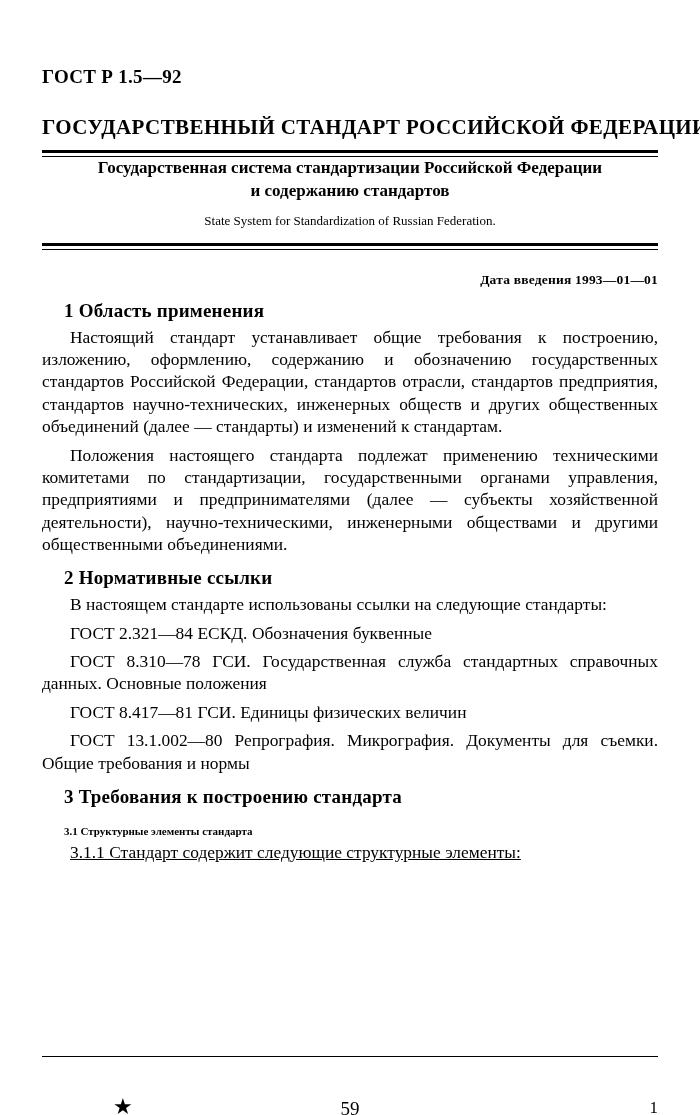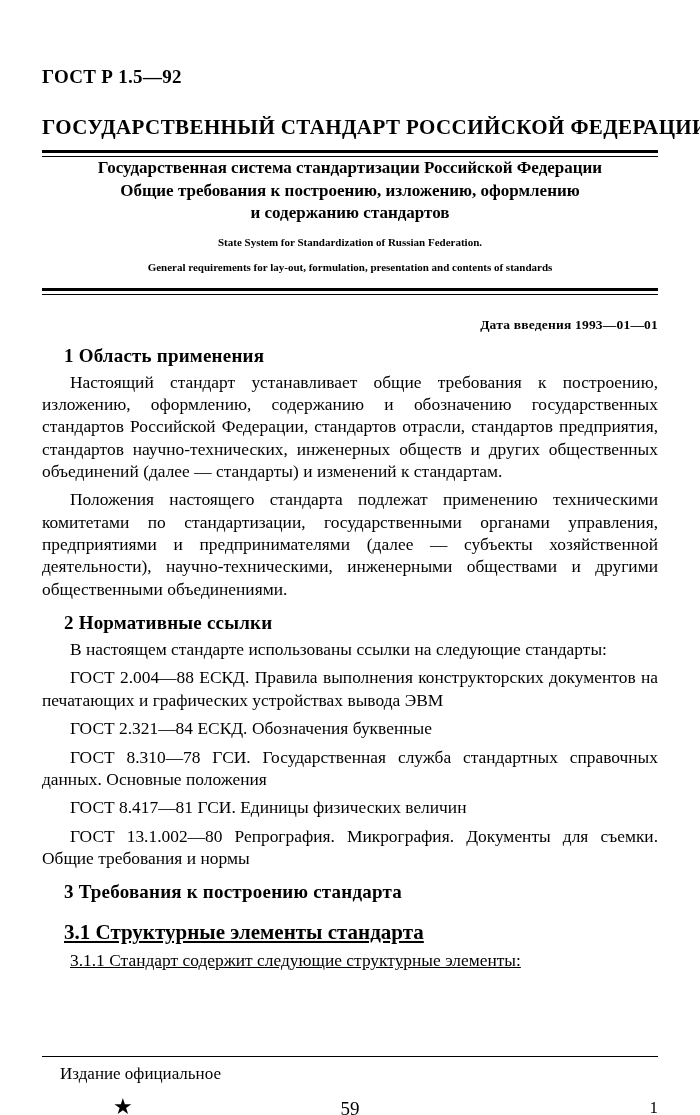--- a/index.html
+++ b/index.html
@@ -46,22 +46,22 @@
   }
   .subtitle-block {
     text-align: center;
   }
   .subtitle-ru {
     font-size: 17px;
     font-weight: bold;
     line-height: 1.33;
   }
   .subtitle-en {
-    font-size: 11px;
-    font-weight: bold;
+    font-size: 13px;
+    font-weight: normal;
     line-height: 1.35;
     margin-top: 10px;
   }
   .rule-bottom-thick {
     border-top: 3px solid #000;
     margin-top: 13px;
   }
   .date-line {
     text-align: right;
     font-size: 13.5px;
@@ -70,25 +70,24 @@
     letter-spacing: 0.2px;
   }
   h2.section {
     font-size: 19px;
     font-weight: bold;
     margin: 12px 0 0 0;
     padding-left: 22px;
     letter-spacing: 0.2px;
   }
   h3.subsection {
-    font-size: 21px;
+    font-size: 11px;
     font-weight: bold;
     margin: 17px 0 0 0;
     padding-left: 22px;
-    text-decoration: underline;
   }
   p.para {
     font-size: 17.4px;
     line-height: 1.285;
     margin: 4px 0 0 0;
     text-align: justify;
     text-indent: 28px;
     word-spacing: 0.1px;
   }
   p.para.tight {
@@ -140,46 +139,42 @@
 
   <div class="doc-code">ГОСТ Р 1.5—92</div>
 
   <div class="main-title">ГОСУДАРСТВЕННЫЙ СТАНДАРТ РОССИЙСКОЙ ФЕДЕРАЦИИ</div>
 
   <div class="rule-thick"></div>
   <div class="rule-thin"></div>
 
   <div class="subtitle-block">
     <div class="subtitle-ru">Государственная система стандартизации Российской Федерации</div>
-    <div class="subtitle-ru">Общие требования к построению, изложению, оформлению</div>
     <div class="subtitle-ru">и содержанию стандартов</div>
     <div class="subtitle-en">State System for Standardization of Russian Federation.</div>
-    <div class="subtitle-en">General requirements for lay-out, formulation, presentation and contents of standards</div>
   </div>
 
   <div class="rule-bottom-thick"></div>
   <div class="rule-thin"></div>
 
   <div class="date-line">Дата введения 1993—01—01</div>
 
   <h2 class="section">1 Область применения</h2>
   <p class="para">Настоящий стандарт устанавливает общие требования к построению, изложению, оформлению, содержанию и обозначению государственных стандартов Российской Федерации, стандартов отрасли, стандартов предприятия, стандартов научно-технических, инженерных обществ и других общественных объединений (далее — стандарты) и изменений к стандартам.</p>
   <p class="para tight">Положения настоящего стандарта подлежат применению техническими комитетами по стандартизации, государственными органами управления, предприятиями и предпринимателями (далее — субъекты хозяйственной деятельности), научно-техническими, инженерными обществами и другими общественными объединениями.</p>
 
   <h2 class="section">2 Нормативные ссылки</h2>
   <p class="para">В настоящем стандарте использованы ссылки на следующие стандарты:</p>
-  <p class="para tight">ГОСТ 2.004—88 ЕСКД. Правила выполнения конструкторских документов на печатающих и графических устройствах вывода ЭВМ</p>
   <p class="para tight">ГОСТ 2.321—84 ЕСКД. Обозначения буквенные</p>
   <p class="para tight">ГОСТ 8.310—78 ГСИ. Государственная служба стандартных справочных данных. Основные положения</p>
   <p class="para tight">ГОСТ 8.417—81 ГСИ. Единицы физических величин</p>
   <p class="para tight">ГОСТ 13.1.002—80 Репрография. Микрография. Документы для съемки. Общие требования и нормы</p>
 
   <h2 class="section">3 Требования к построению стандарта</h2>
   <h3 class="subsection">3.1 Структурные элементы стандарта</h3>
   <p class="para nohang">3.1.1 Стандарт содержит следующие структурные элементы:</p>
 
   <div class="footer-rule"></div>
-  <div class="footer-official">Издание официальное</div>
   <div class="footer-star">★</div>
   <div class="footer-center-num">59</div>
   <div class="footer-right-num">1</div>
 
 </div>
 
 </body></html>

